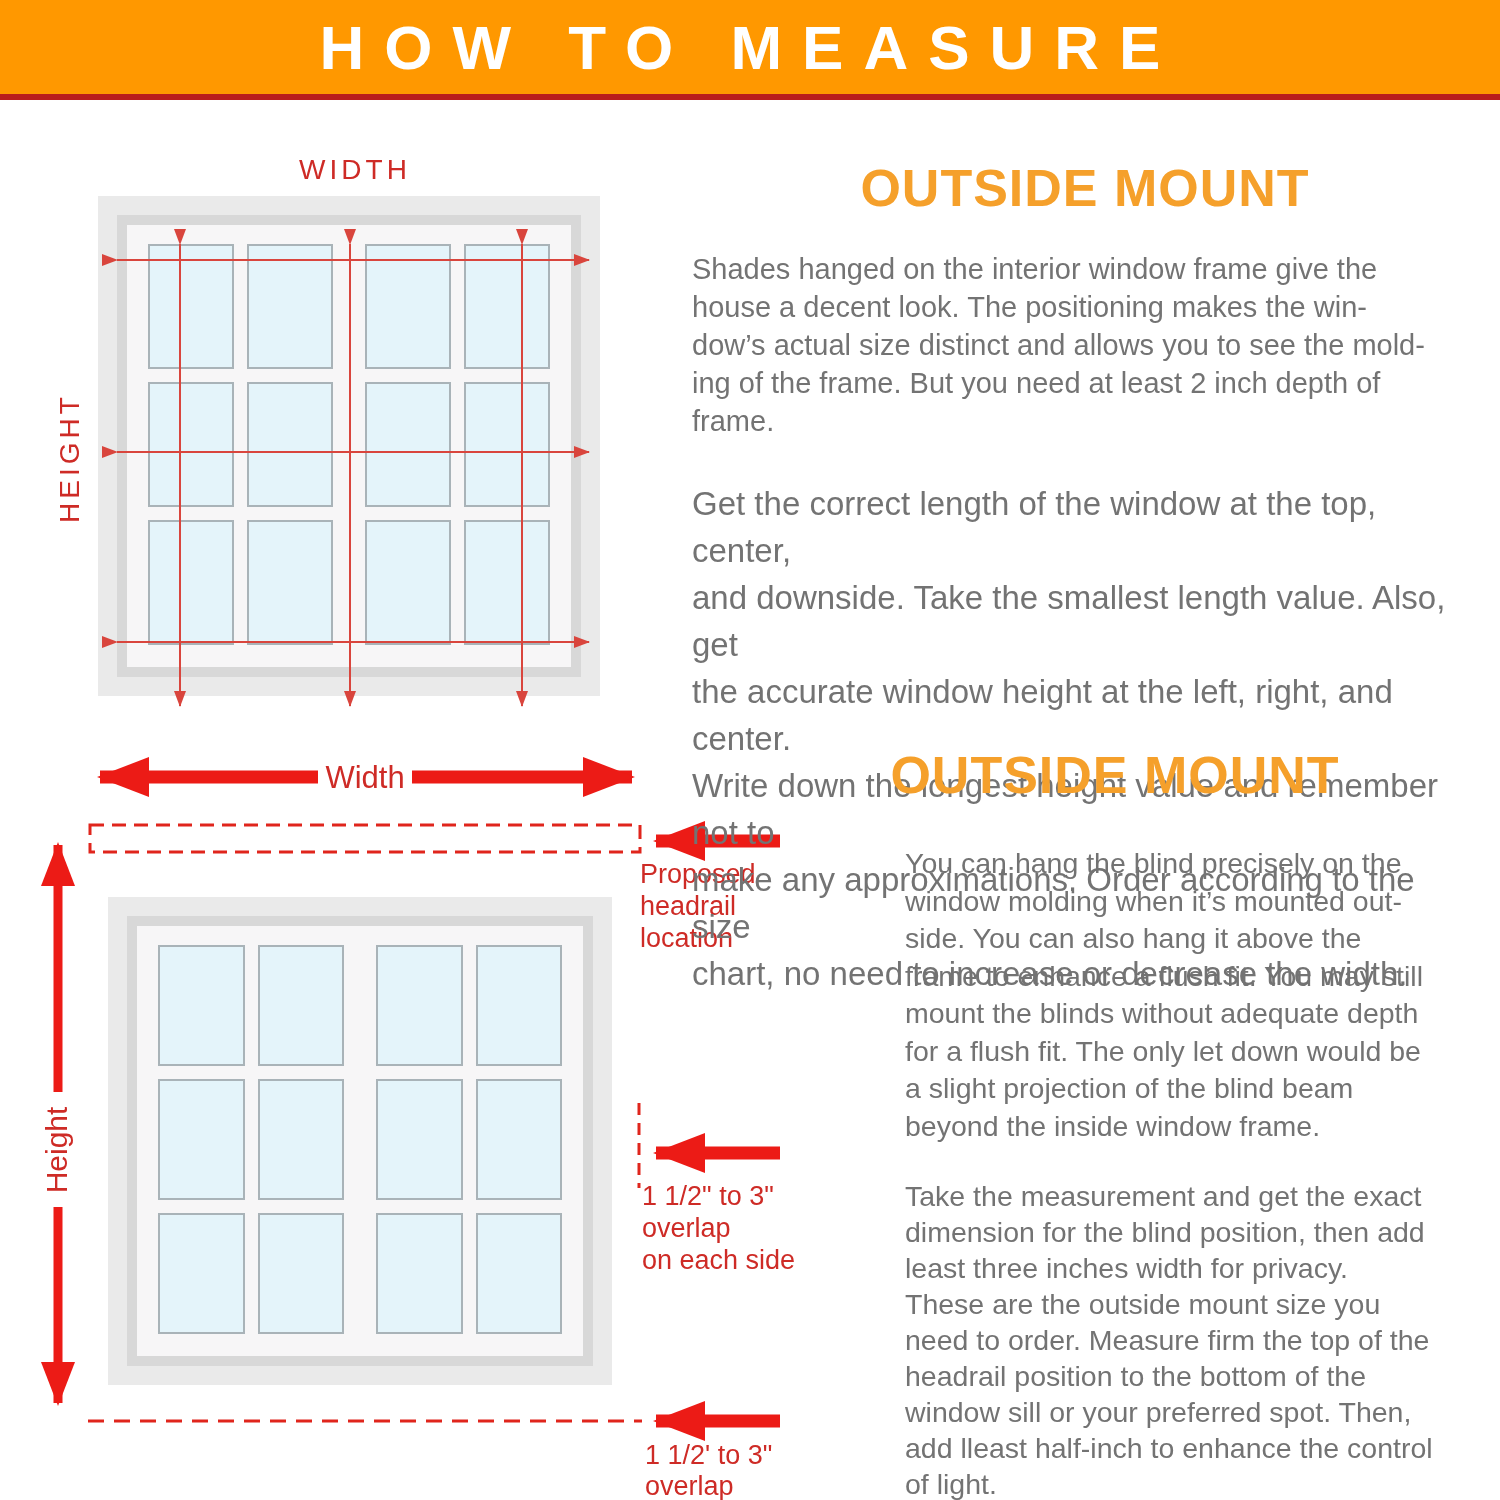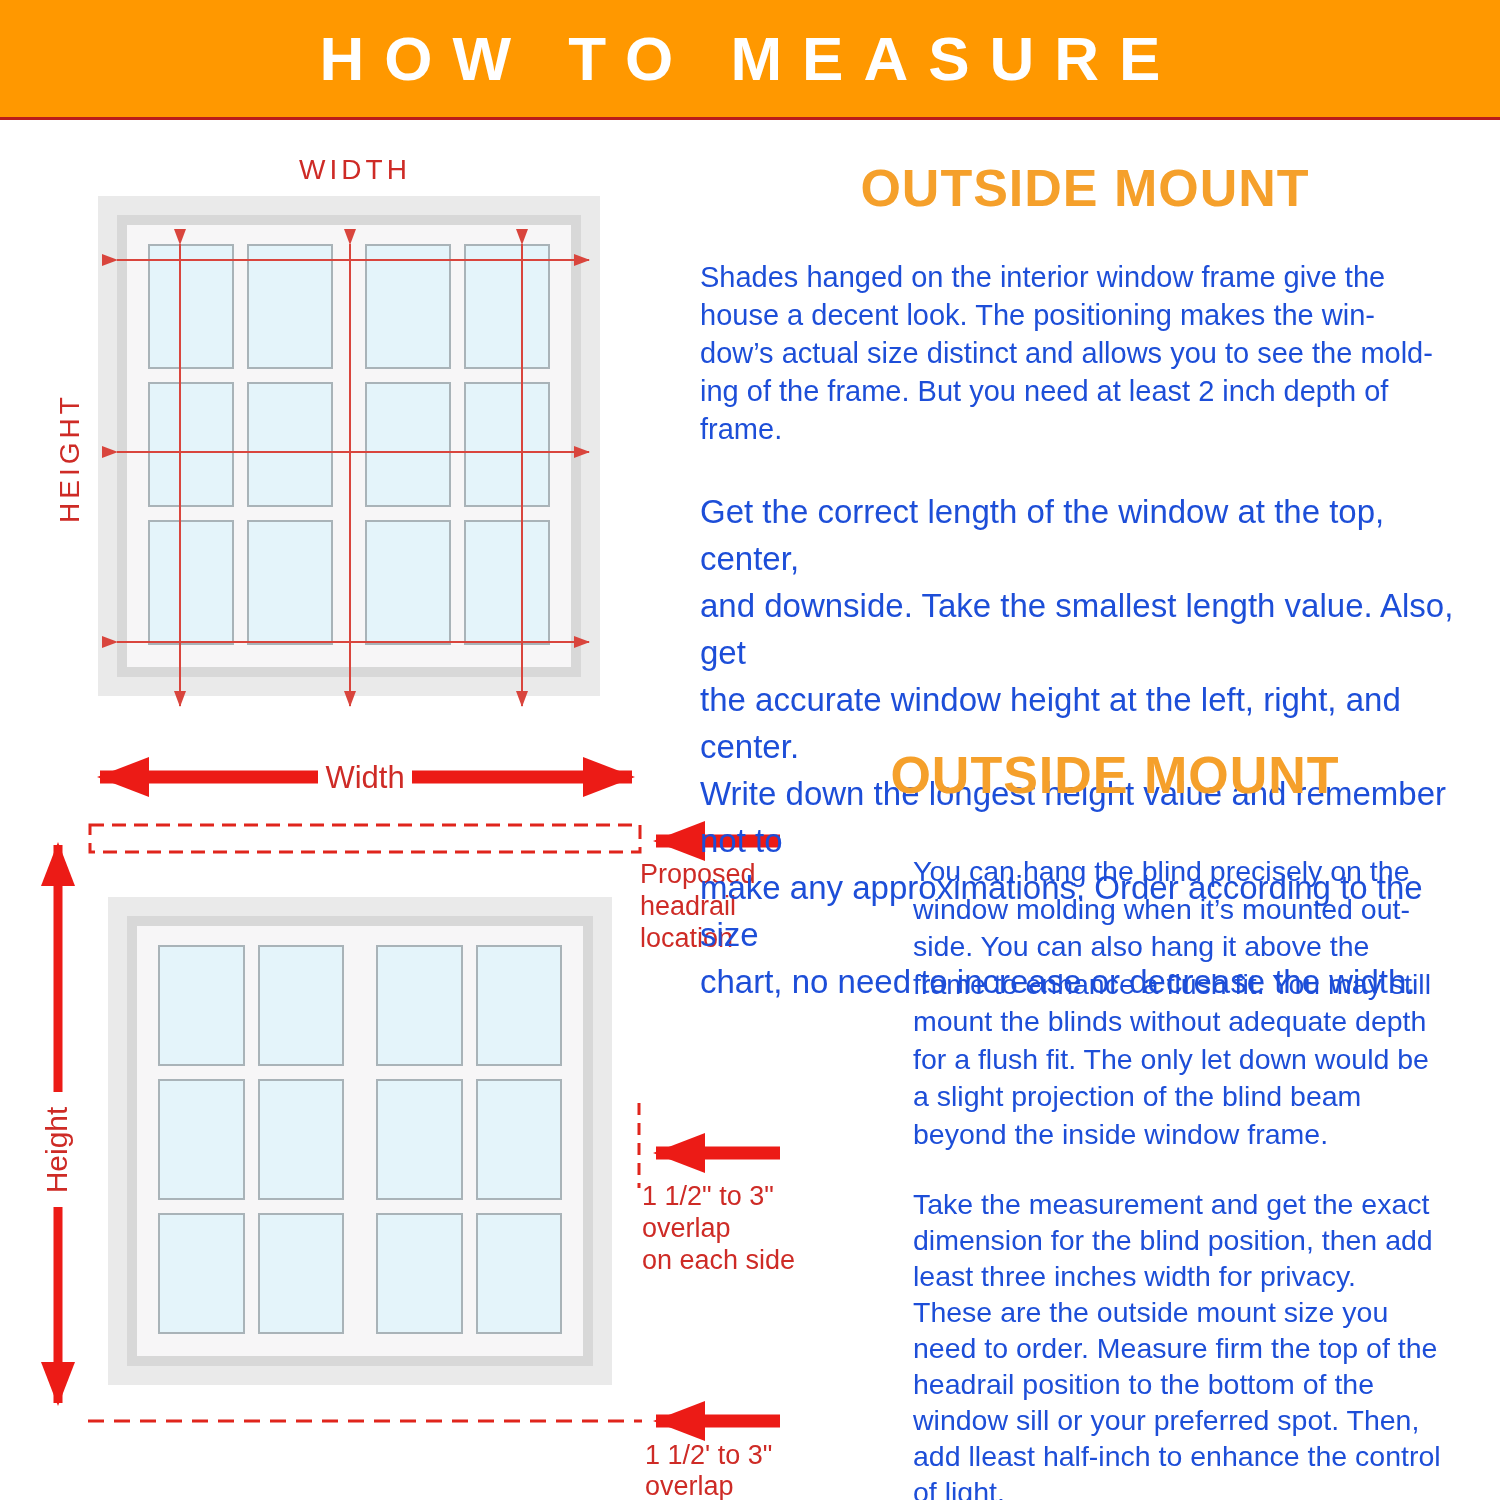--- a/index.html
+++ b/index.html
@@ -4,23 +4,23 @@
 <style>
   html,body{margin:0;padding:0;}
   body{
     width:1500px;height:1500px;position:relative;overflow:hidden;
     background:#ffffff;font-family:"Liberation Sans",sans-serif;
   }
   .page{position:absolute;inset:0;}
 
   
   .banner{
-    position:absolute;left:0;top:0;width:1500px;height:120px;
+    position:absolute;left:0;top:0;width:1500px;height:100px;
     background:#FF9800;display:flex;align-items:center;justify-content:center;
-    border-bottom:3px solid #b91c1c;box-sizing:border-box;
+    border-bottom:6px solid #b91c1c;box-sizing:border-box;
   }
   .banner h1{
     margin:0;color:#ffffff;font-size:62px;font-weight:bold;
     letter-spacing:20px;white-space:nowrap;
   }
 
   
   .diagrams{position:absolute;left:0;top:0;width:820px;height:1064px;}
   .arrows-svg{position:absolute;left:0;top:0;pointer-events:none;}
 
@@ -47,21 +47,21 @@
   .bottom-overlap-lbl{left:645px;top:1440px;font-size:27px;line-height:31px;}
 
   
   .mount-h{
     position:absolute;margin:0;color:#F5A02B;font-weight:bold;
     font-size:52px;text-align:center;letter-spacing:1px;
   }
   .inside-h{left:700px;top:158px;width:770px;}
   .outside-h{left:735px;top:745px;width:760px;}
   .body-p{
-    position:absolute;margin:8px;color:#1d4ed8;white-space:pre-line;
+    position:absolute;margin:0;color:#737373;white-space:pre-line;
   }
   .p-in1{left:692px;top:250px;width:780px;font-size:29px;line-height:38px;}
   .p-in2{left:692px;top:480px;width:780px;font-size:33px;line-height:47px;}
   .p-out1{left:905px;top:845px;width:580px;font-size:28.5px;line-height:37.5px;}
   .p-out2{left:905px;top:1178px;width:580px;font-size:28.5px;line-height:36px;}
 </style>
 </head>
 <body>
 
 <div class="page">

